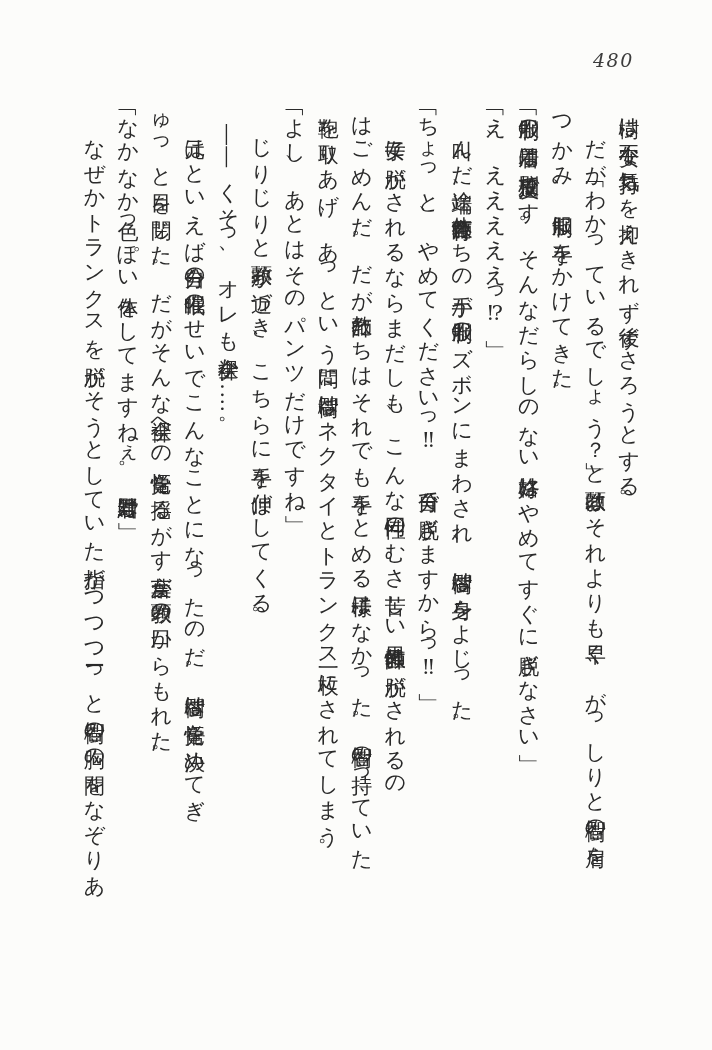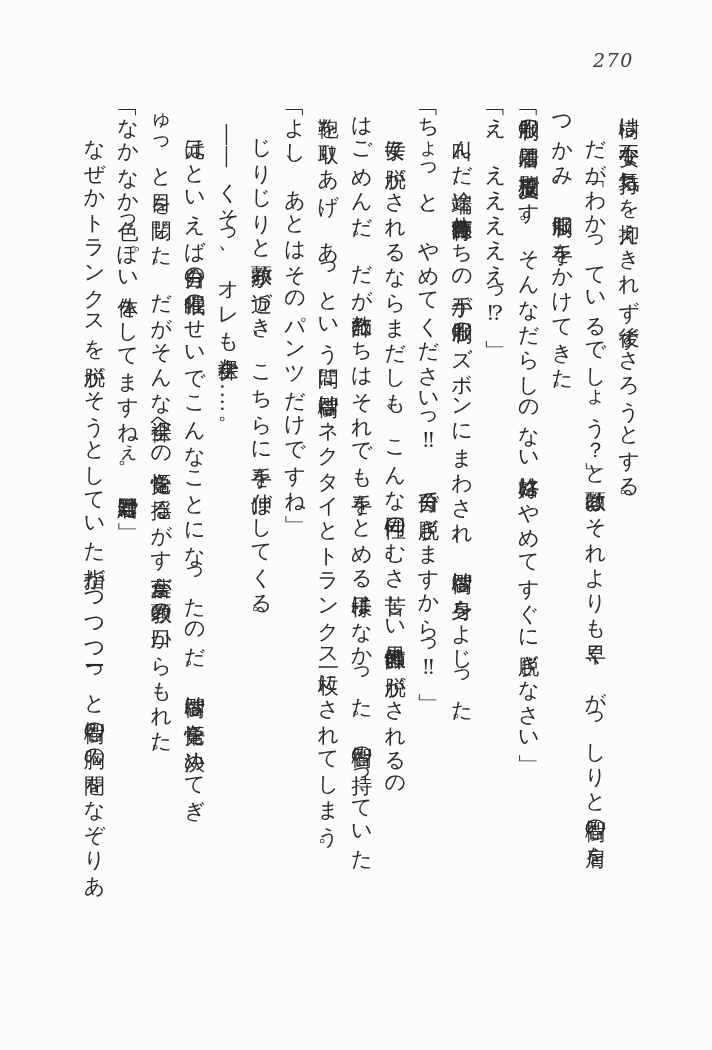--- a/index.html
+++ b/index.html
@@ -42,21 +42,21 @@
     white-space: nowrap;
   }
   .col.indent {
     text-indent: 22.2px;
   }
 </style>
 </head>
 <body>
 
 <div class="page" style="background: rgb(252, 252, 250);">
-  <div class="page-number">270</div>
+  <div class="page-number">480</div>
   <div class="text-block" id="columns" style="color: rgb(42, 42, 42);">
       <div class="col">樹は不安な気持ちを抑えきれず後ずさろうとする。</div>
       <div class="col indent">だが「わかっているでしょう？」と教頭はそれよりも早く、がっしりと智樹の肩を</div>
       <div class="col">つかみ、制服に手をかけてきた。</div>
       <div class="col">「制服の着用は校則違反です。そんなだらしのない格好はやめてすぐに脱ぎなさい」</div>
       <div class="col">「え、えええええっ⁉」</div>
       <div class="col indent">叫んだ途端、体育教師たちの手が制服のズボンにまわされ、智樹は身をよじった。</div>
       <div class="col">「ちょっと、やめてくださいっ‼　自分で脱ぎますからっ‼」</div>
       <div class="col indent">女子に脱がされるならまだしも、こんな同性のむさ苦しい男性教師に脱がされるの</div>
       <div class="col">はごめんだ。だが教師たちはそれでも手をとめる様子はなかった。智樹の持っていた</div>

